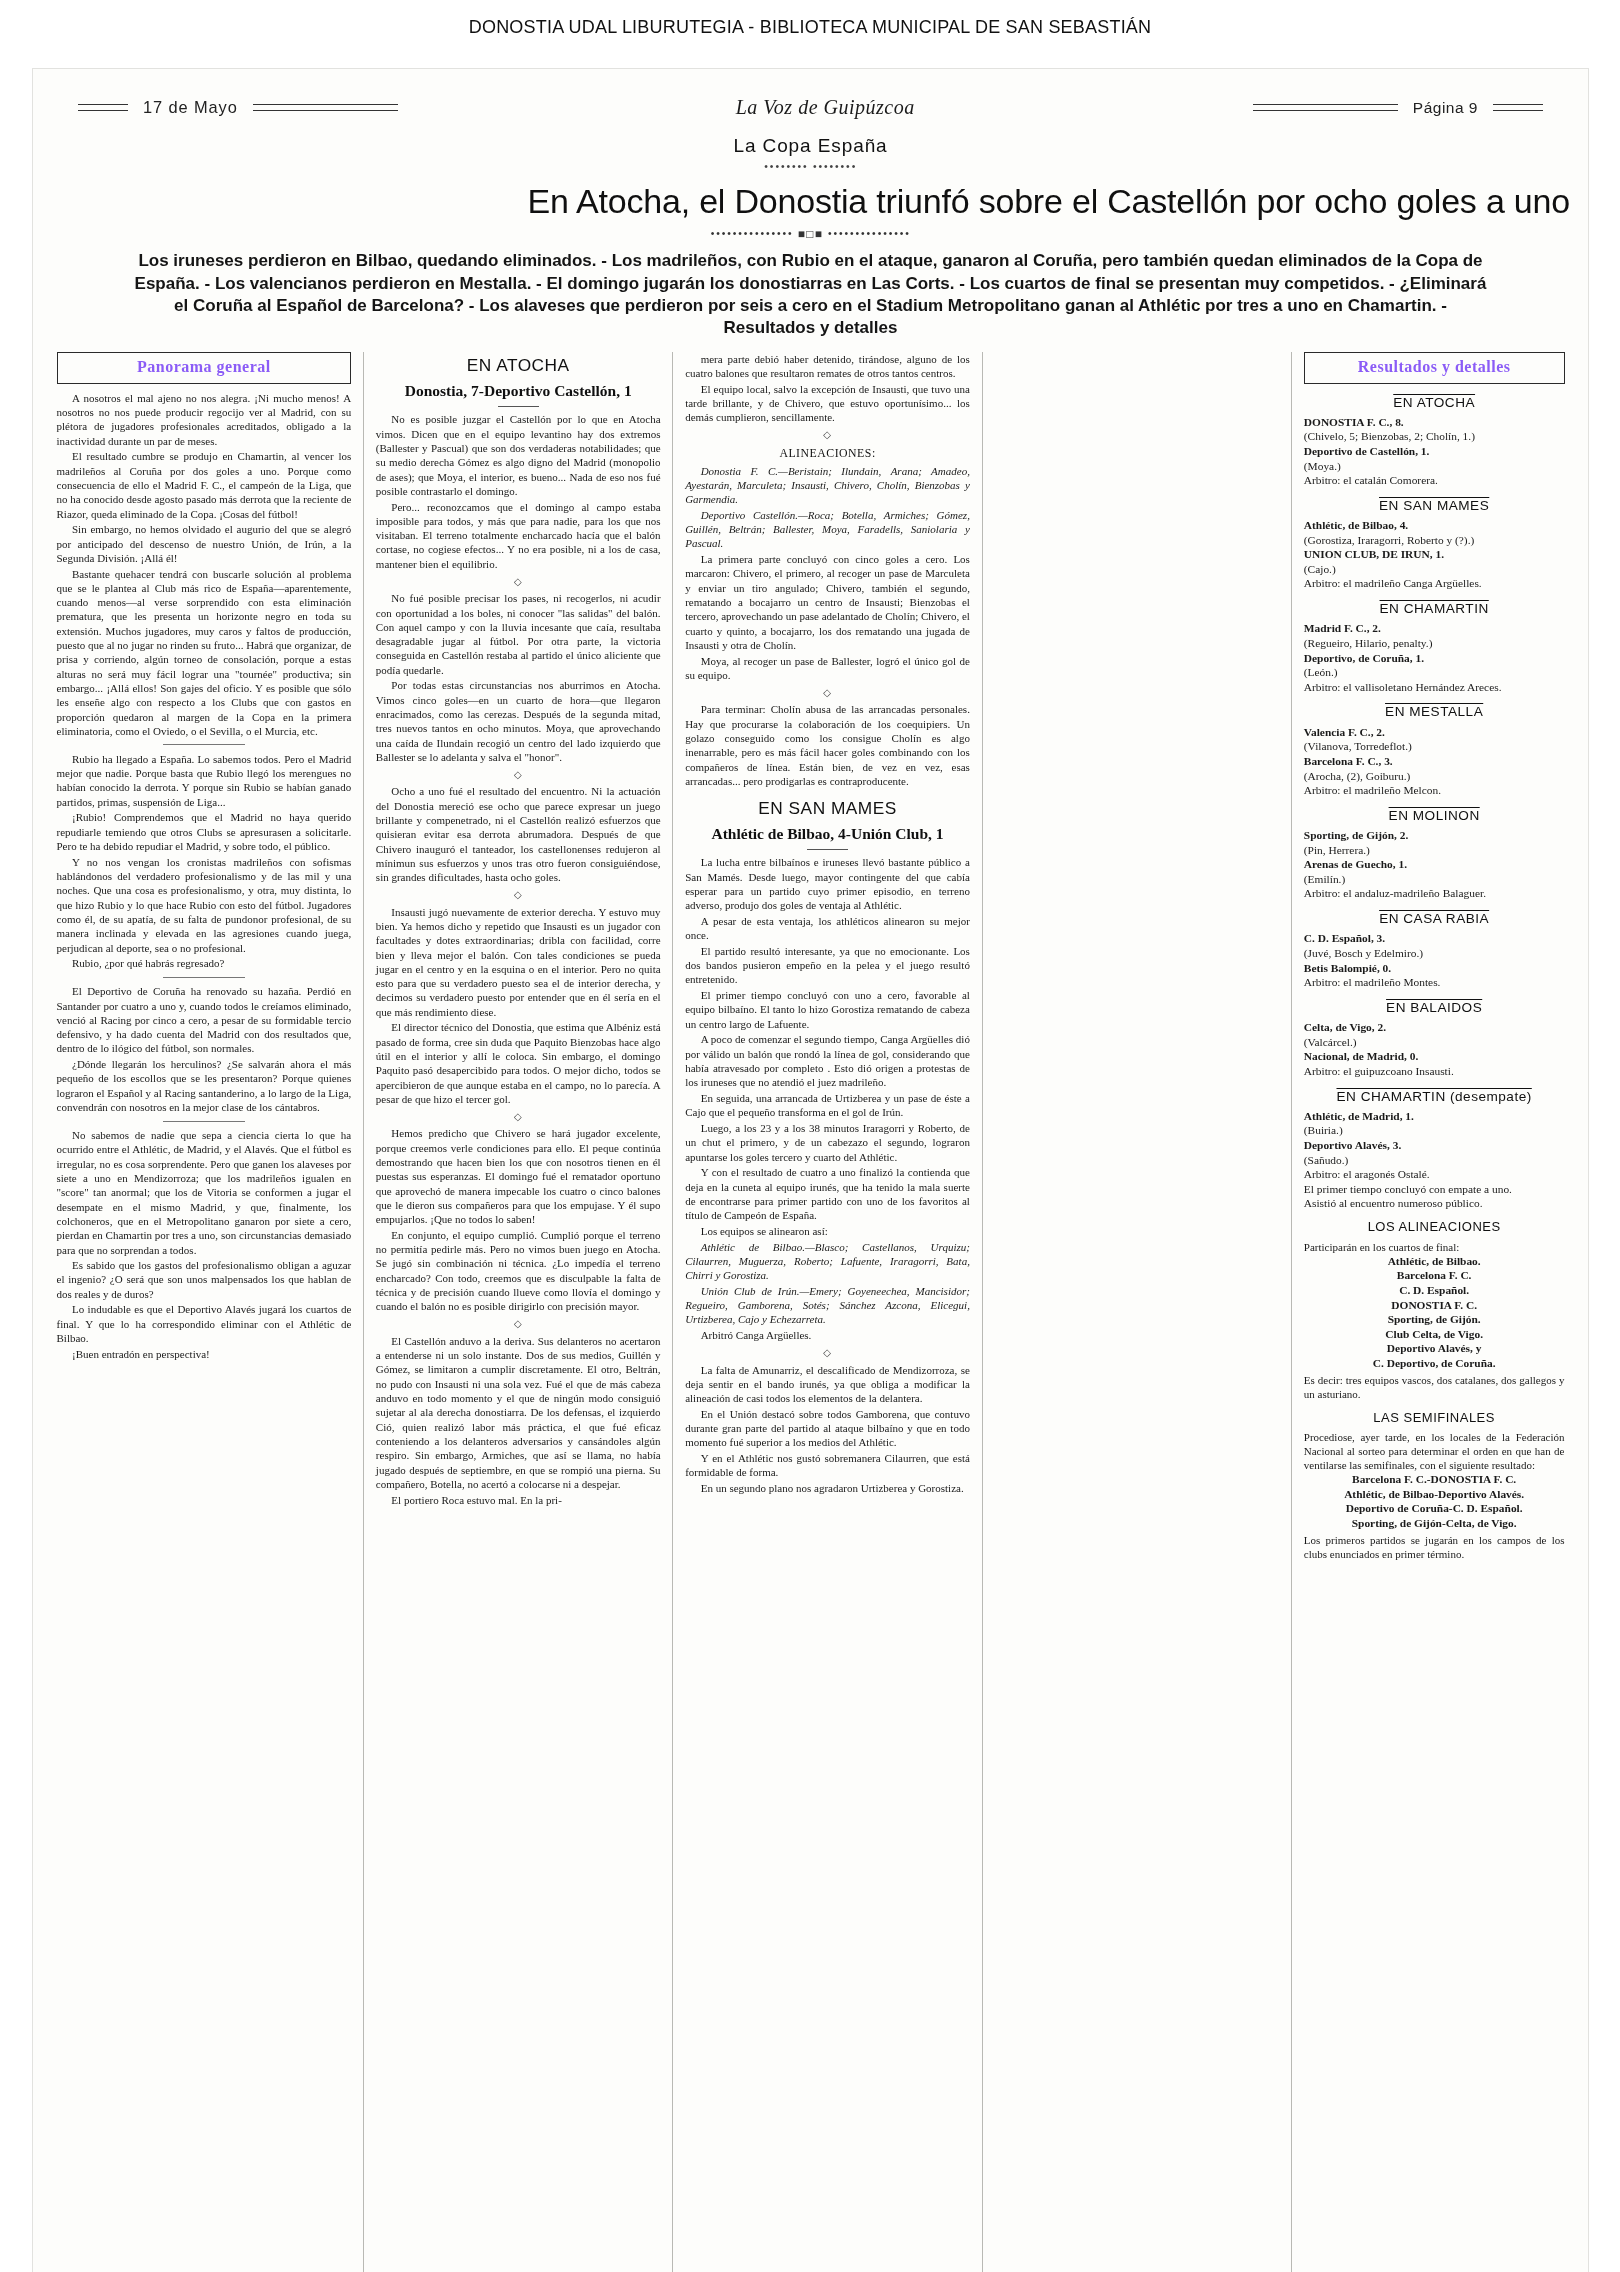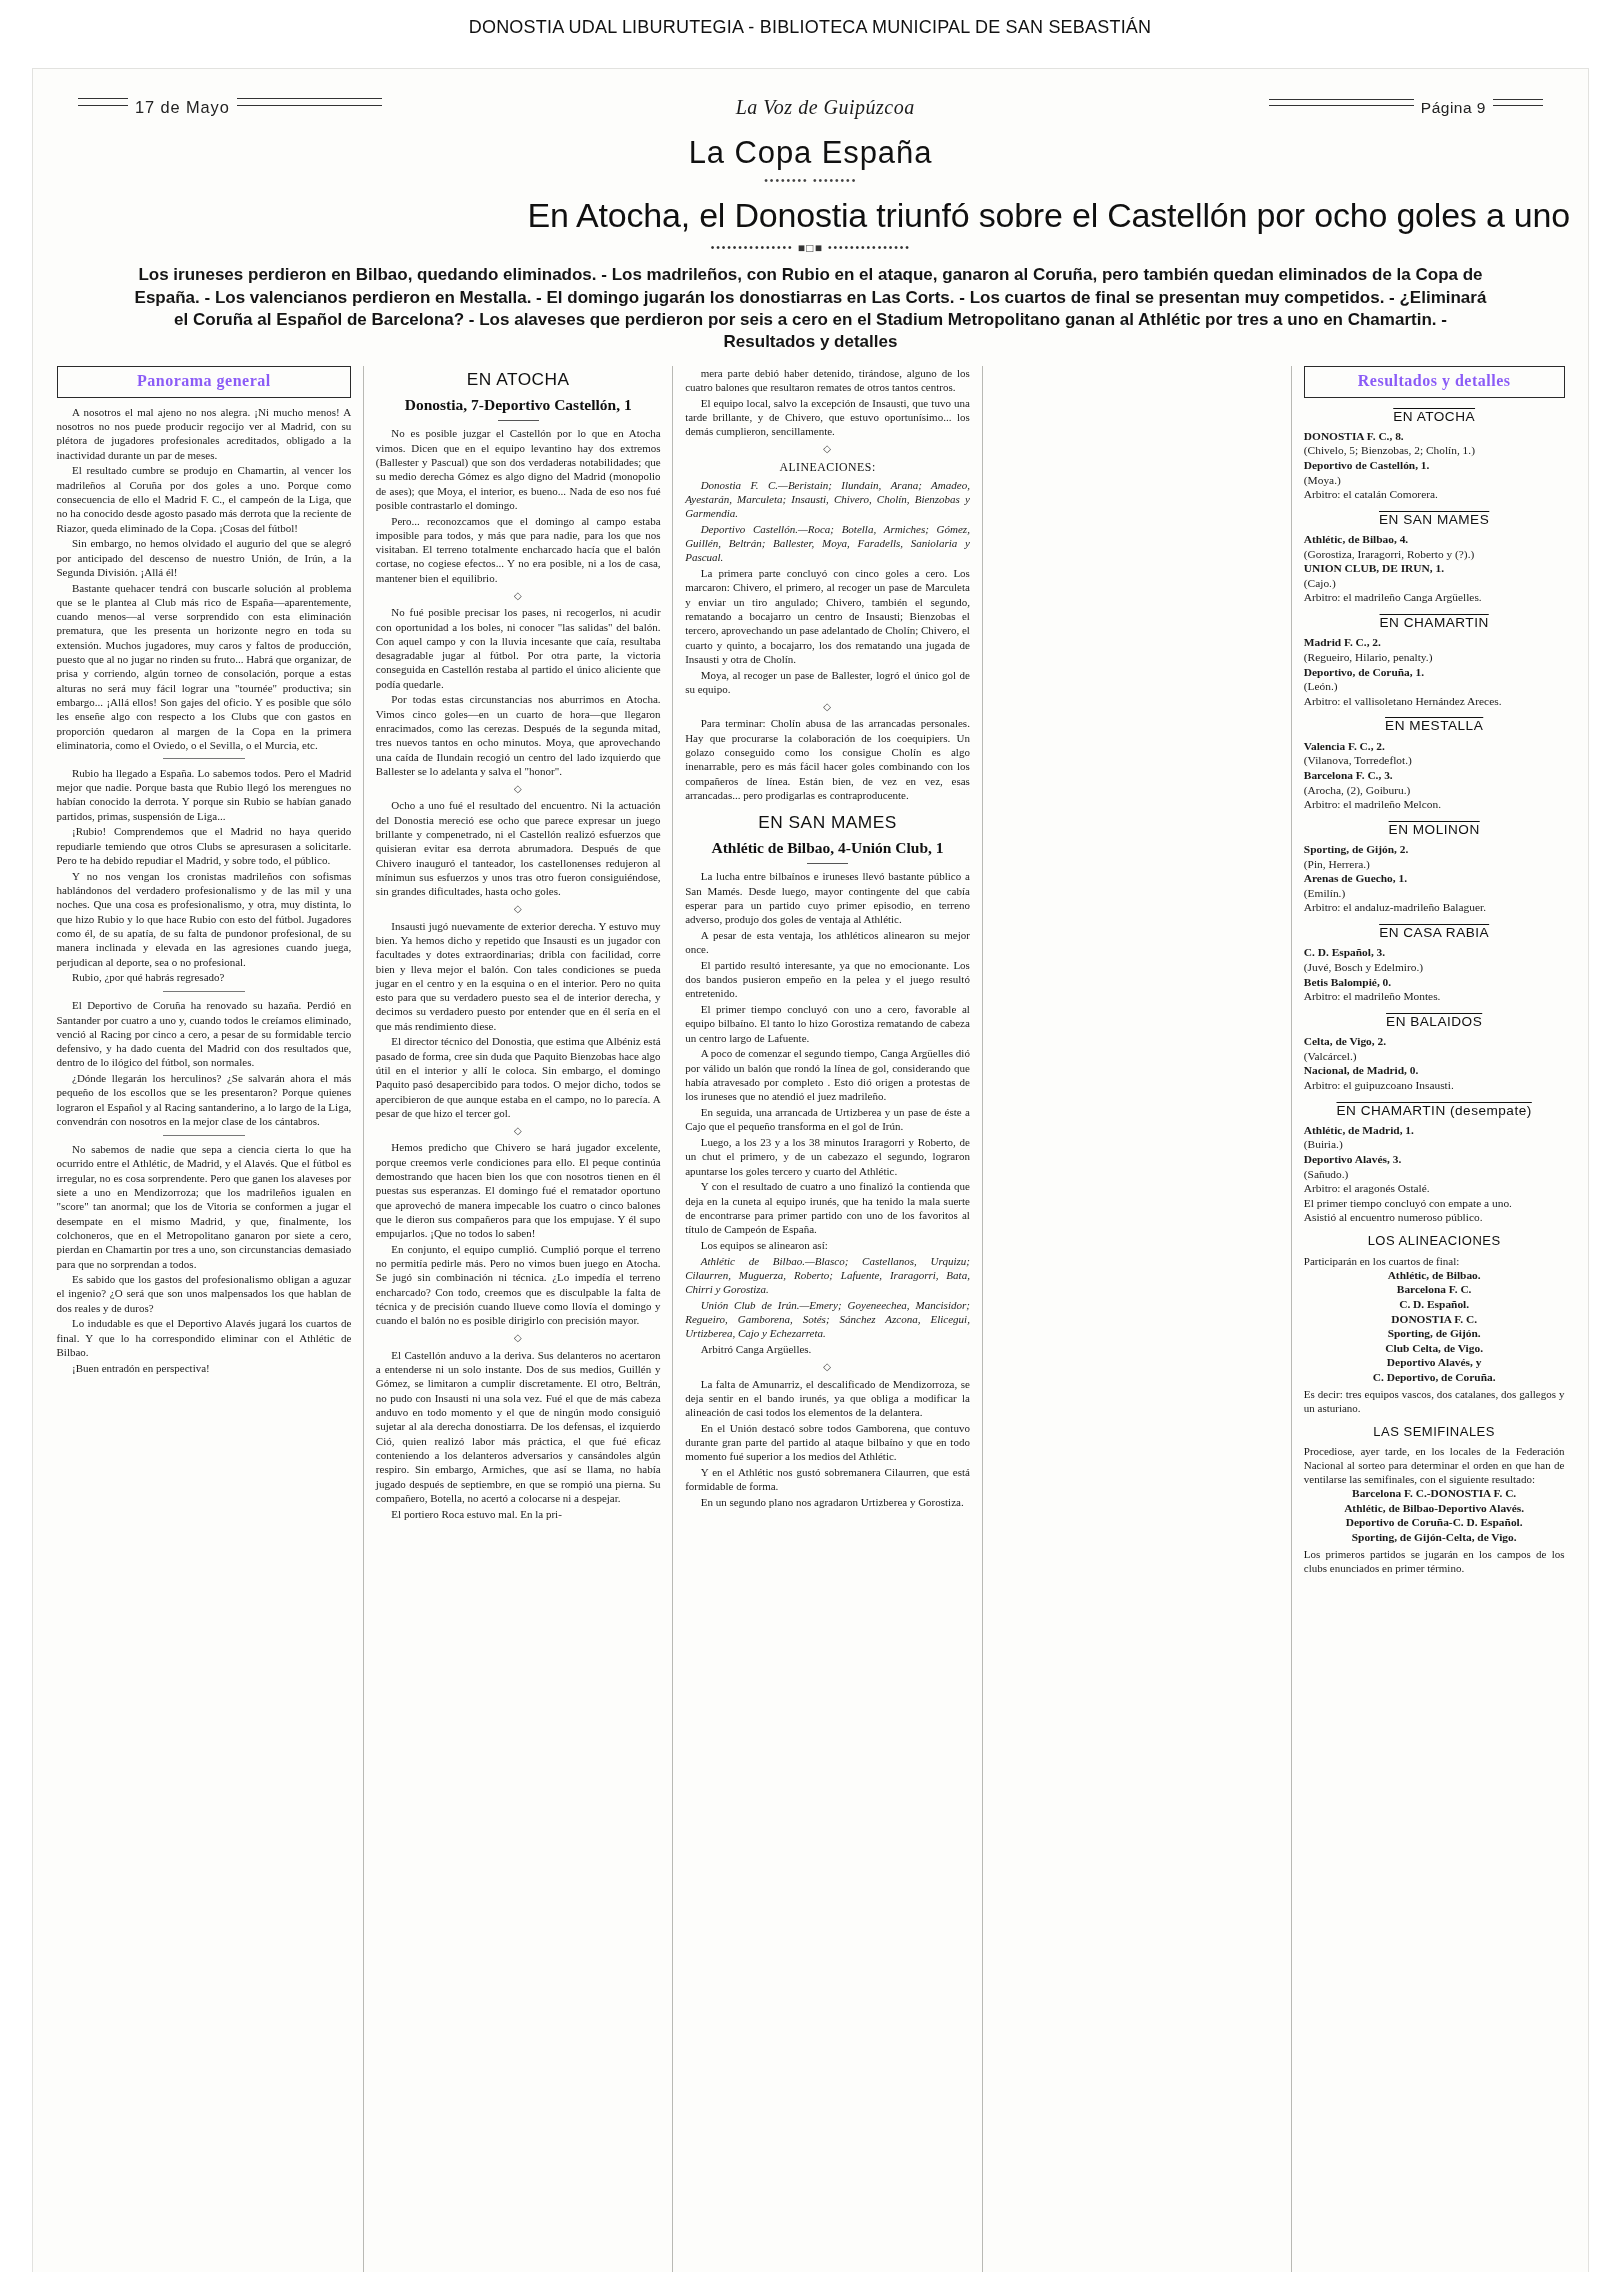--- a/index.html
+++ b/index.html
@@ -46,21 +46,22 @@
   
   .masthead {
     display: flex;
     align-items: center;
     justify-content: space-between;
     padding: 9px 27px 0 27px;
     height: 32px;
   }
   .mast-left, .mast-right {
     display: flex;
-    gap: 7px;
+    align-items: center;
+    gap: 15px;
   }
   .mast-date {
     font-family: "Liberation Sans", sans-serif;
     font-size: 16.4px;
     letter-spacing: 0.9px;
     color: #222;
   }
   .mast-page {
     font-family: "Liberation Sans", sans-serif;
     font-size: 15.5px;
@@ -81,21 +82,21 @@
     border-bottom: 1.8px solid #333;
     flex: 1 1 auto;
     min-width: 27px;
   }
   .rule-dbl.short { width: 50px; flex: 0 0 50px; }
 
   
   .copa-title {
     text-align: center;
     font-family: "Liberation Sans", sans-serif;
-    font-size: 31px;
+    font-size: 19px;
     font-weight: normal;
     letter-spacing: 0.9px;
     margin-top: 11.8px;
     color: #111;
   }
   .dotline {
     text-align: center;
     font-size: 11.8px;
     letter-spacing: 1.4px;
     color: #444;

